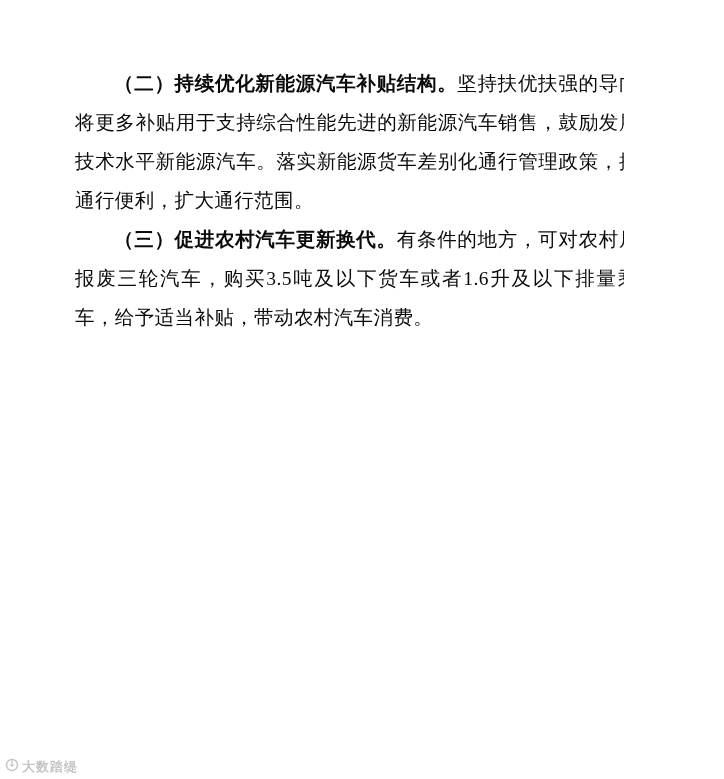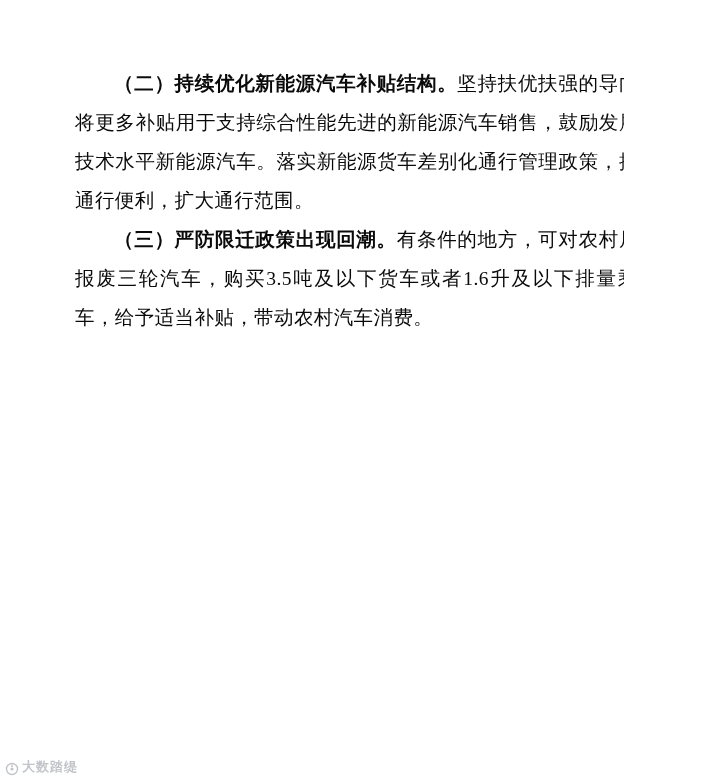--- a/index.html
+++ b/index.html
@@ -37,21 +37,21 @@
     font-weight: 700;
   }
   .para-body {
     font-weight: 400;
   }
   .watermark {
     position: absolute;
     left: 5px;
     bottom: 3px;
     display: flex;
-    align-items: flex-end;
+    align-items: flex-start;
     gap: 3px;
     color: #b7bbc0;
     font-family: "Liberation Sans", "DejaVu Sans", sans-serif;
     font-size: 13px;
     font-weight: 700;
     letter-spacing: 1px;
     opacity: 0.85;
     user-select: none;
   }
   .wm-icon svg {
@@ -59,21 +59,21 @@
   }
 </style>
 </head>
 <body>
 
 <div class="page">
   <div class="content">
 
     <p class="para"><strong class="para-heading">（二）持续优化新能源汽车补贴结构。</strong><span class="para-body">坚持扶优扶强的导向，将更多补贴用于支持综合性能先进的新能源汽车销售，鼓励发展高技术水平新能源汽车。落实新能源货车差别化通行管理政策，提供通行便利，扩大通行范围。</span></p>
 
-    <p class="para"><strong class="para-heading">（三）严防限迁政策出现回潮。</strong><span class="para-body">有条件的地方，可对农村居民报废三轮汽车，购买3.5吨及以下货车或者1.6升及以下排量乘用车，给予适当补贴，带动农村汽车消费。</span></p>
+    <p class="para"><strong class="para-heading">（三）促进农村汽车更新换代。</strong><span class="para-body">有条件的地方，可对农村居民报废三轮汽车，购买3.5吨及以下货车或者1.6升及以下排量乘用车，给予适当补贴，带动农村汽车消费。</span></p>
 
 
 
 
   </div>
 
   <div class="watermark">
     <span class="wm-icon">
       <svg width="14" height="14" viewBox="0 0 14 14">
         <circle cx="7" cy="7" r="5.5" fill="none" stroke="#b7bbc0" stroke-width="1.4"></circle>

